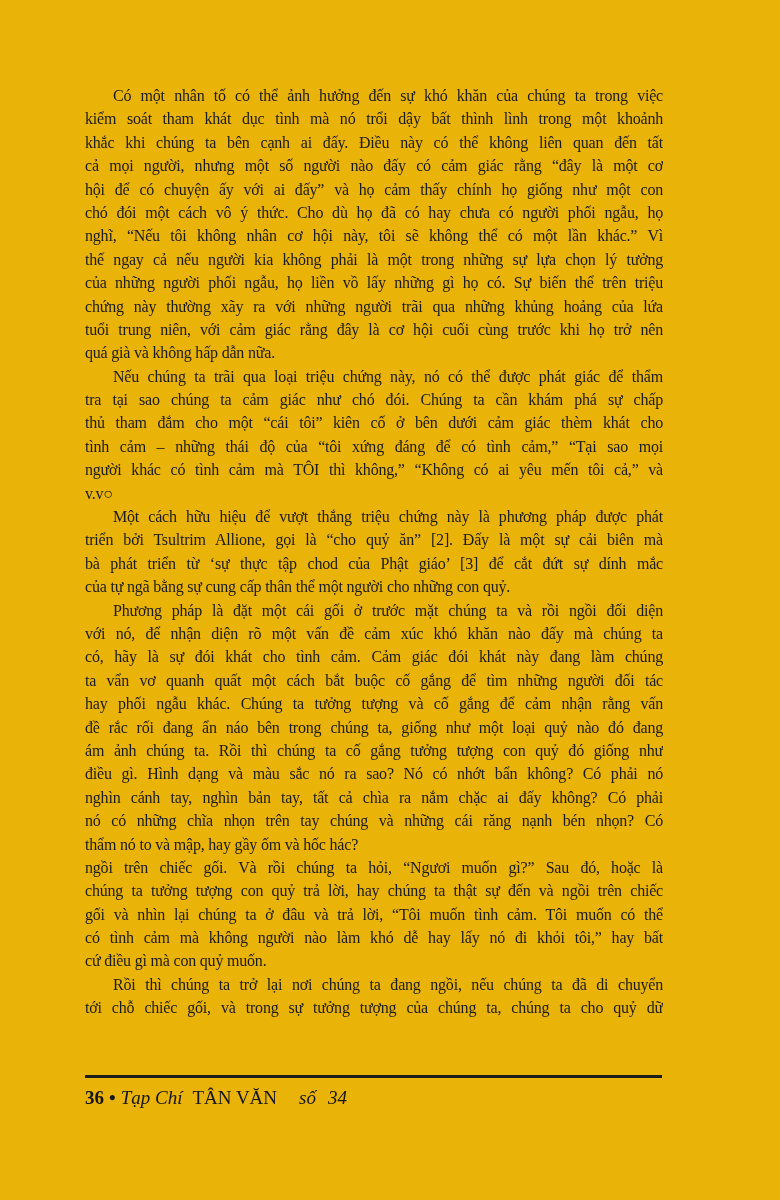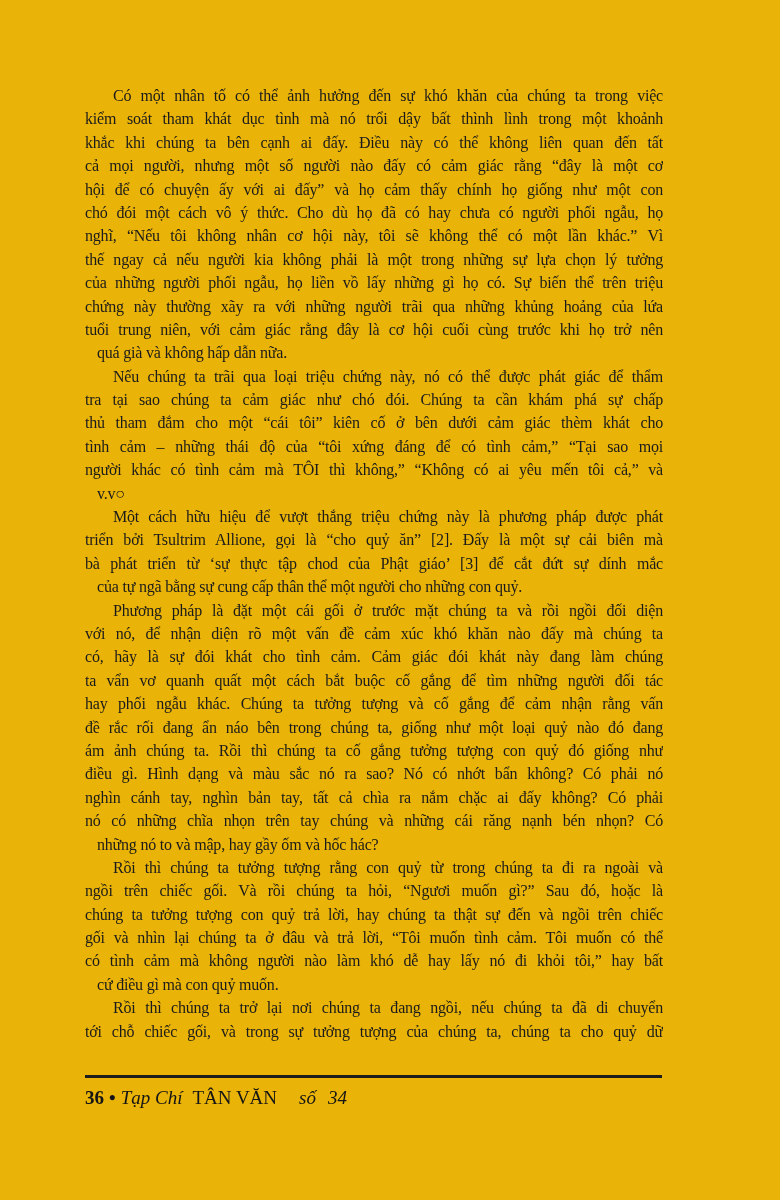--- a/index.html
+++ b/index.html
@@ -23,21 +23,21 @@
     font-size: 16px;
     line-height: 23.4px;
     height: 23.4px;
     letter-spacing: -0.2px;
     text-align: justify;
     text-align-last: justify;
     overflow: hidden;
     white-space: normal;
   }
   .line.indent { text-indent: 28px; }
-  .line.lastline { text-align-last: left; margin-left: 12px; }
+  .line.lastline { text-align-last: left; }
   .footer-rule {
     position: absolute;
     left: 85px;
     top: 1075px;
     width: 577px;
     height: 3px;
     background: #1d1d1d;
   }
   .footer {
     position: absolute;
@@ -86,22 +86,21 @@
       <div class="line indent">Phương pháp là đặt một cái gối ở trước mặt chúng ta và rồi ngồi đối diện</div>
       <div class="line">với nó, để nhận diện rõ một  vấn đề cảm xúc khó khăn nào đấy mà chúng ta</div>
       <div class="line">có, hãy là sự đói khát cho tình cảm.  Cảm giác đói khát này đang làm chúng</div>
       <div class="line">ta vẩn vơ quanh quất  một cách bắt buộc cố gắng để tìm những người đối tác</div>
       <div class="line">hay phối ngẫu khác.  Chúng ta tưởng tượng và cố gắng để cảm nhận rằng vấn</div>
       <div class="line">đề rắc rối đang ẩn náo bên trong chúng ta, giống như một loại quỷ nào đó đang</div>
       <div class="line">ám ảnh chúng ta.  Rồi thì chúng ta cố gắng tưởng tượng con quỷ đó giống như</div>
       <div class="line">điều gì.  Hình dạng và màu sắc nó ra sao?  Nó có nhớt bẩn không?  Có phải nó</div>
       <div class="line">nghìn cánh tay, nghìn bản tay, tất cả chìa ra nắm chặc ai đấy không?  Có phải</div>
       <div class="line">nó có những chĩa nhọn trên tay chúng và những cái răng nạnh bén nhọn?  Có</div>
-      <div class="line lastline">những nó to và mập, hay gầy ốm và hốc hác?</div>
-      <div class="line indent">Rồi thì chúng ta tưởng tượng rằng con quỷ từ trong chúng ta đi ra ngoài và</div>
+      <div class="line lastline">thẩm nó to và mập, hay gầy ốm và hốc hác?</div>
       <div class="line">ngồi trên chiếc gối.  Và rồi chúng ta hỏi, “Ngươi muốn gì?”  Sau đó, hoặc là</div>
       <div class="line">chúng ta tưởng tượng con quỷ trả lời, hay chúng ta thật sự đến và ngồi trên chiếc</div>
       <div class="line">gối và nhìn lại chúng ta ở đâu và trả lời, “Tôi muốn tình cảm.  Tôi muốn có thể</div>
       <div class="line">có tình cảm mà không người nào làm khó dễ hay lấy nó đi khỏi tôi,” hay bất</div>
       <div class="line lastline">cứ điều gì mà con quỷ muốn.</div>
       <div class="line indent">Rồi thì chúng ta trở lại nơi chúng ta đang ngồi, nếu chúng ta đã di chuyển</div>
       <div class="line">tới chỗ chiếc gối, và trong sự tưởng tượng của chúng ta, chúng ta cho quỷ dữ</div>
     </div>
 
   <div class="footer-rule"></div>

